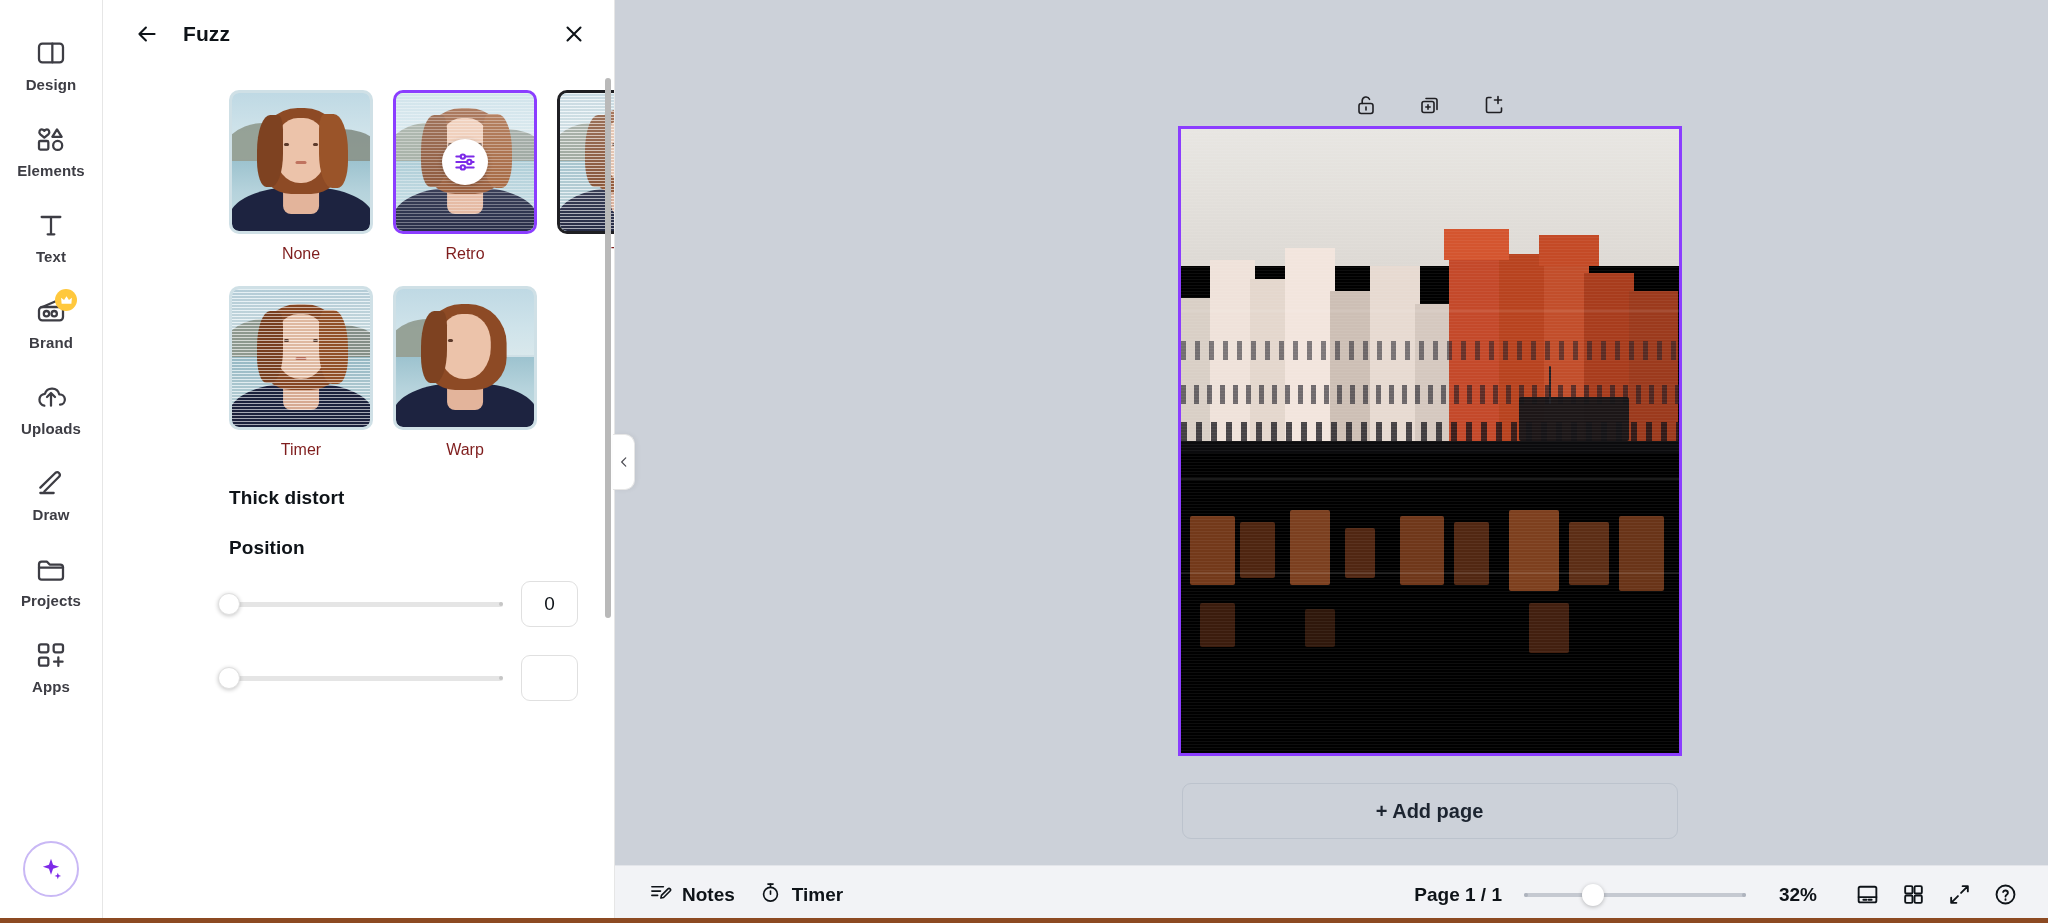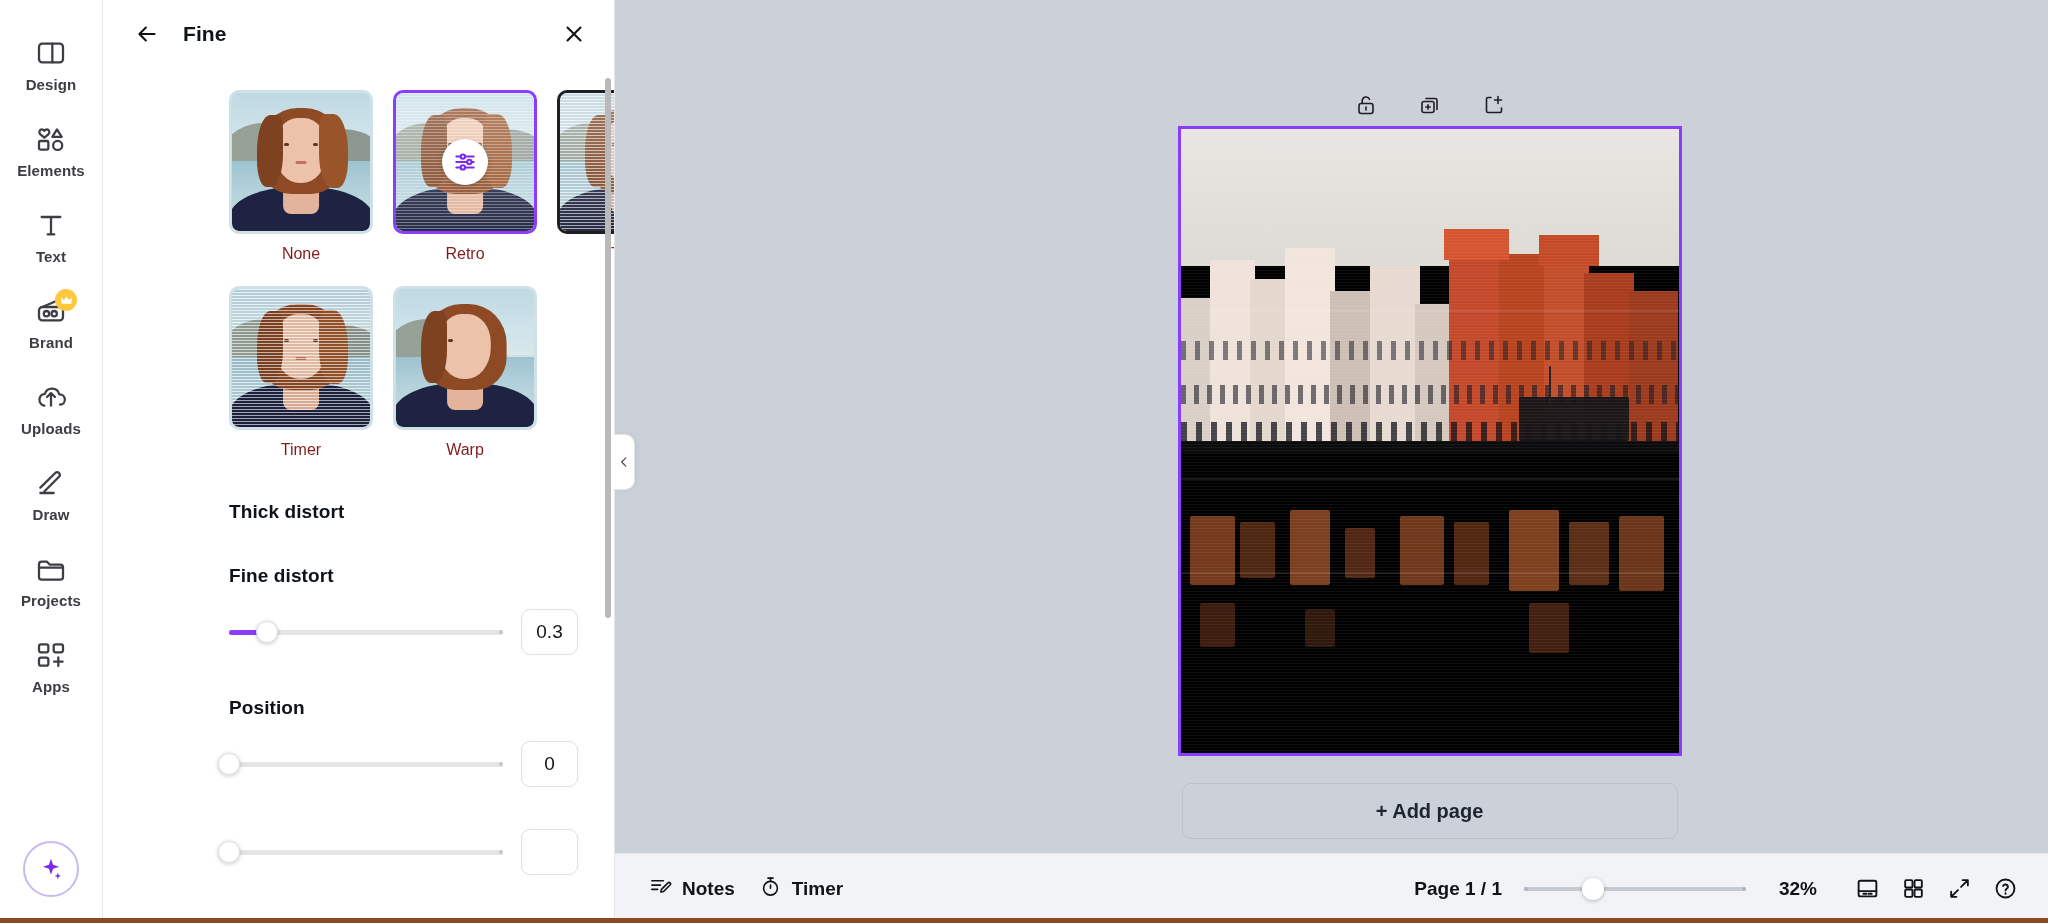--- a/index.html
+++ b/index.html
@@ -130,21 +130,21 @@
     position:absolute; left:50%; top:50%; transform: translate(-50%,-50%);
     width: 46px; height: 46px; border-radius: 50%;
     background: #fff; box-shadow: 0 1px 5px rgba(0,0,0,.18);
     display:flex; align-items:center; justify-content:center; z-index: 4;
   }
   .fx-badge svg { width: 26px; height: 26px; stroke:#7d2ae8; fill:none;
                   stroke-width:1.9; stroke-linecap:round; }
   .fx-label { text-align:center; font-size: 16px; color: #7f1d1d; margin-top: 11px; }
 
   
-  .sgroup { margin-top: 42px; }
+  .sgroup { margin-top: 28px; }
   .sgroup-title { font-size: 19px; font-weight: 700; color: #0e1318; letter-spacing: .1px; }
   .srow { display:flex; align-items:center; margin-top: 22px; gap: 18px; }
   .track-wrap { flex: 1; position: relative; height: 26px; display:flex; align-items:center; }
   .track { position:absolute; left: 0; right: 0; height: 5px; border-radius: 3px; background:#e5e5e5; }
   .track-fill { position:absolute; left:0; height: 5px; border-radius: 3px; background:#8b3dff; }
   .end-dot { position:absolute; right: 0; width: 4px; height:4px; border-radius:50%; background:#c6c6c6; }
   .knob {
     position:absolute; width: 22px; height: 22px; border-radius:50%;
     background:#fff; border:1px solid #e0e0e0; box-shadow: 0 1px 4px rgba(0,0,0,.22);
     transform: translateX(-50%); cursor: grab;
@@ -206,21 +206,21 @@
     position:absolute; left: 50%; transform: translateX(-50%); margin-left: 98px;
     top: 783px; width: 496px; height: 56px;
     border: 1px solid #bcc3cd; border-radius: 9px;
     display:flex; align-items:center; justify-content:center;
     font-size: 20px; font-weight: 700; color:#1c2430; cursor:pointer;
     background: transparent;
   }
 
   
   .bottom {
-    position:absolute; left: 615px; right: 0; bottom: 0; height: 70px;
+    position:absolute; left: 615px; right: 0; bottom: 0; height: 58px;
     background:#f2f3f6; border-top:1px solid #e3e5ea;
     display:flex; align-items:center; padding: 0 22px; z-index: 7; margin-top: 26px;
   }
   .bbtn { display:flex; align-items:center; gap: 10px; height: 40px;
           padding: 0 12px; border-radius: 8px; cursor:pointer; }
   .bbtn svg { width: 23px; height: 23px; stroke:#0e1318; fill:none; stroke-width:1.7;
               stroke-linecap:round; stroke-linejoin:round; }
   .bbtn span { font-size: 19px; color:#0e1318; font-weight: 600; }
   .b-spacer { flex: 1; }
   .pageinfo { font-size: 19px; color:#0e1318; font-weight: 600; margin-right: 22px; }
@@ -347,21 +347,21 @@
   </div>
 
   <div class="panel">
 
     <div class="panel-head">
       <div class="pbtn">
         <svg viewBox="0 0 24 24">
             <path d="M19 12H5M11 6l-6 6 6 6"></path>
           </svg>
       </div>
-      <div class="panel-title">Fine</div>
+      <div class="panel-title">Fuzz</div>
       <div class="pbtn panel-close">
         <svg viewBox="0 0 24 24">
             <path d="M6 6l12 12M18 6L6 18"></path>
           </svg>
       </div>
     </div>
 
     <div class="panel-body">
       <div class="panel-scroll">
 
@@ -476,32 +476,20 @@
               </div>
             </div>
             <div class="fx-label">Warp</div>
           </div>
         </div>
 
         <div class="sgroup">
           <div class="sgroup-title">Thick distort</div>
         </div>
 
-        <div class="sgroup">
-          <div class="sgroup-title">Fine distort</div>
-          <div class="srow">
-            <div class="track-wrap">
-              <div class="track"></div>
-              <div class="track-fill" style="width:14%"></div>
-              <div class="end-dot"></div>
-              <div class="knob" style="left:14%"></div>
-            </div>
-            <div class="vbox">0.3</div>
-          </div>
-        </div>
 
         <div class="sgroup">
           <div class="sgroup-title">Position</div>
           <div class="srow">
             <div class="track-wrap">
               <div class="track"></div>
               <div class="track-fill" style="width:0%"></div>
               <div class="end-dot"></div>
               <div class="knob" style="left:0%"></div>
             </div>

